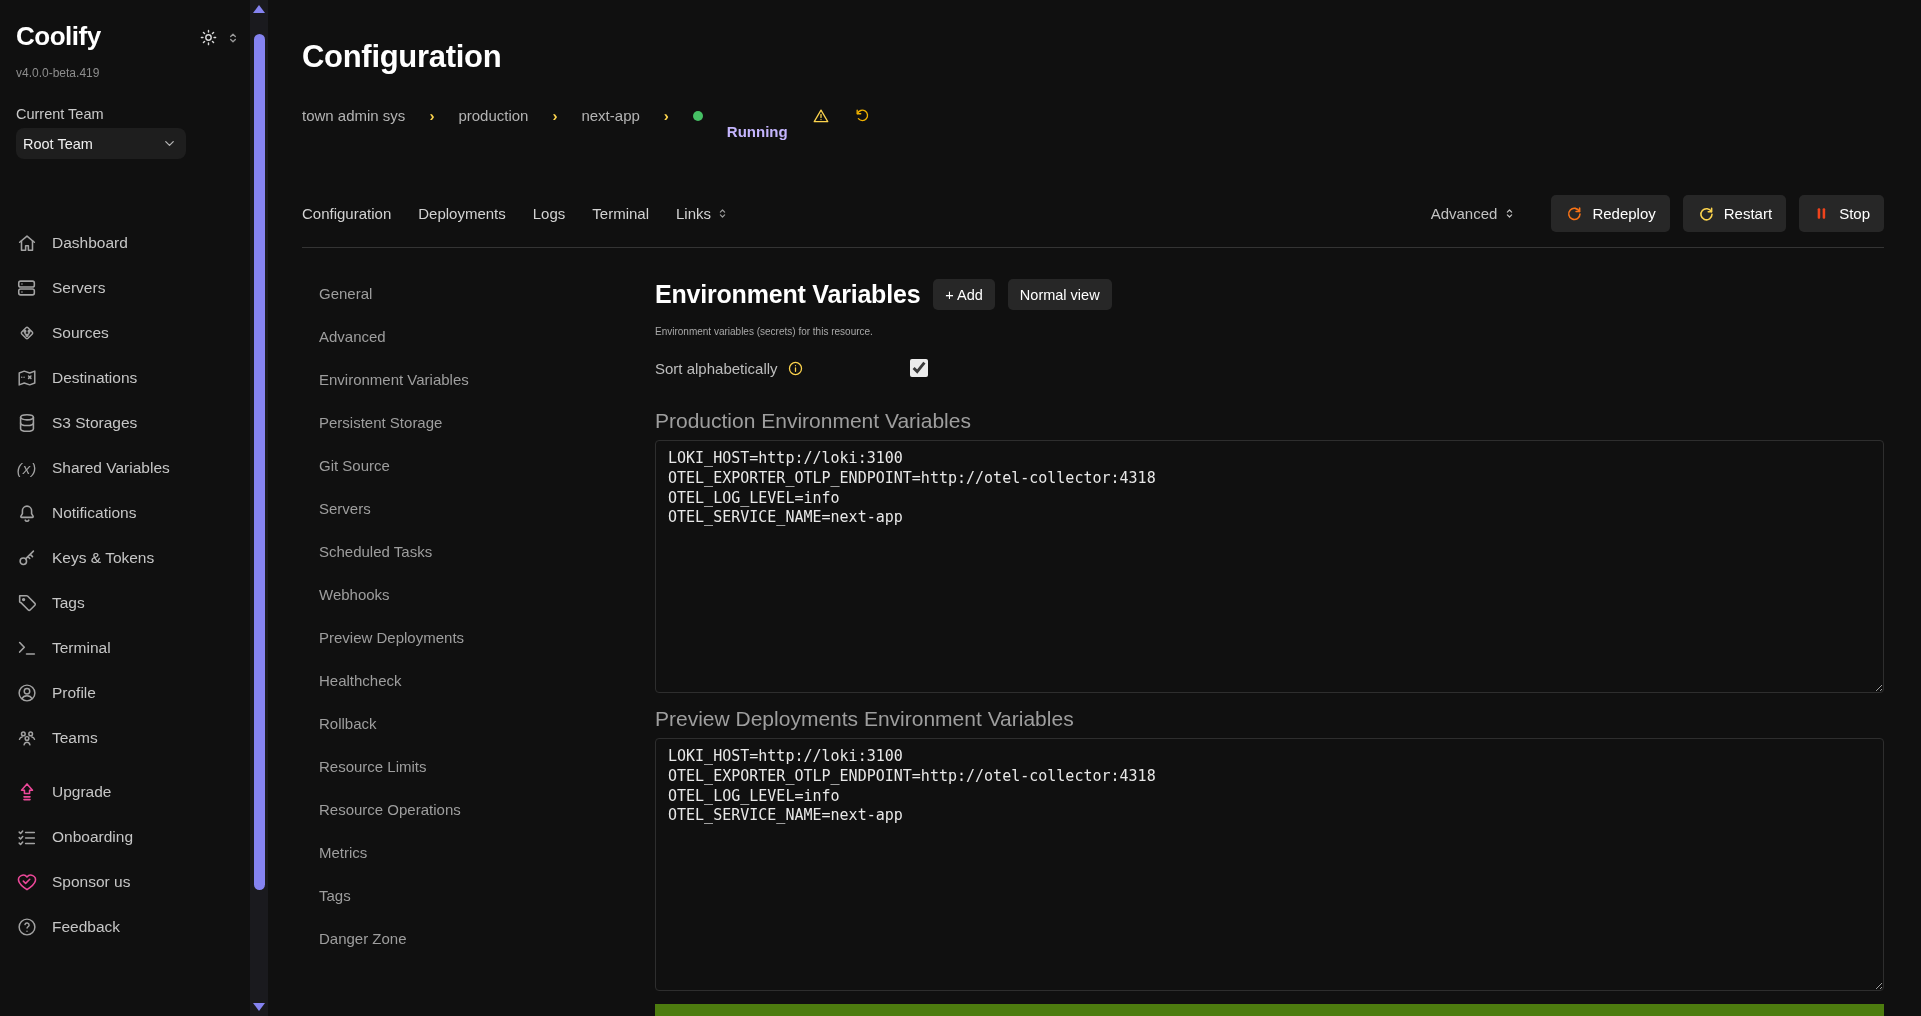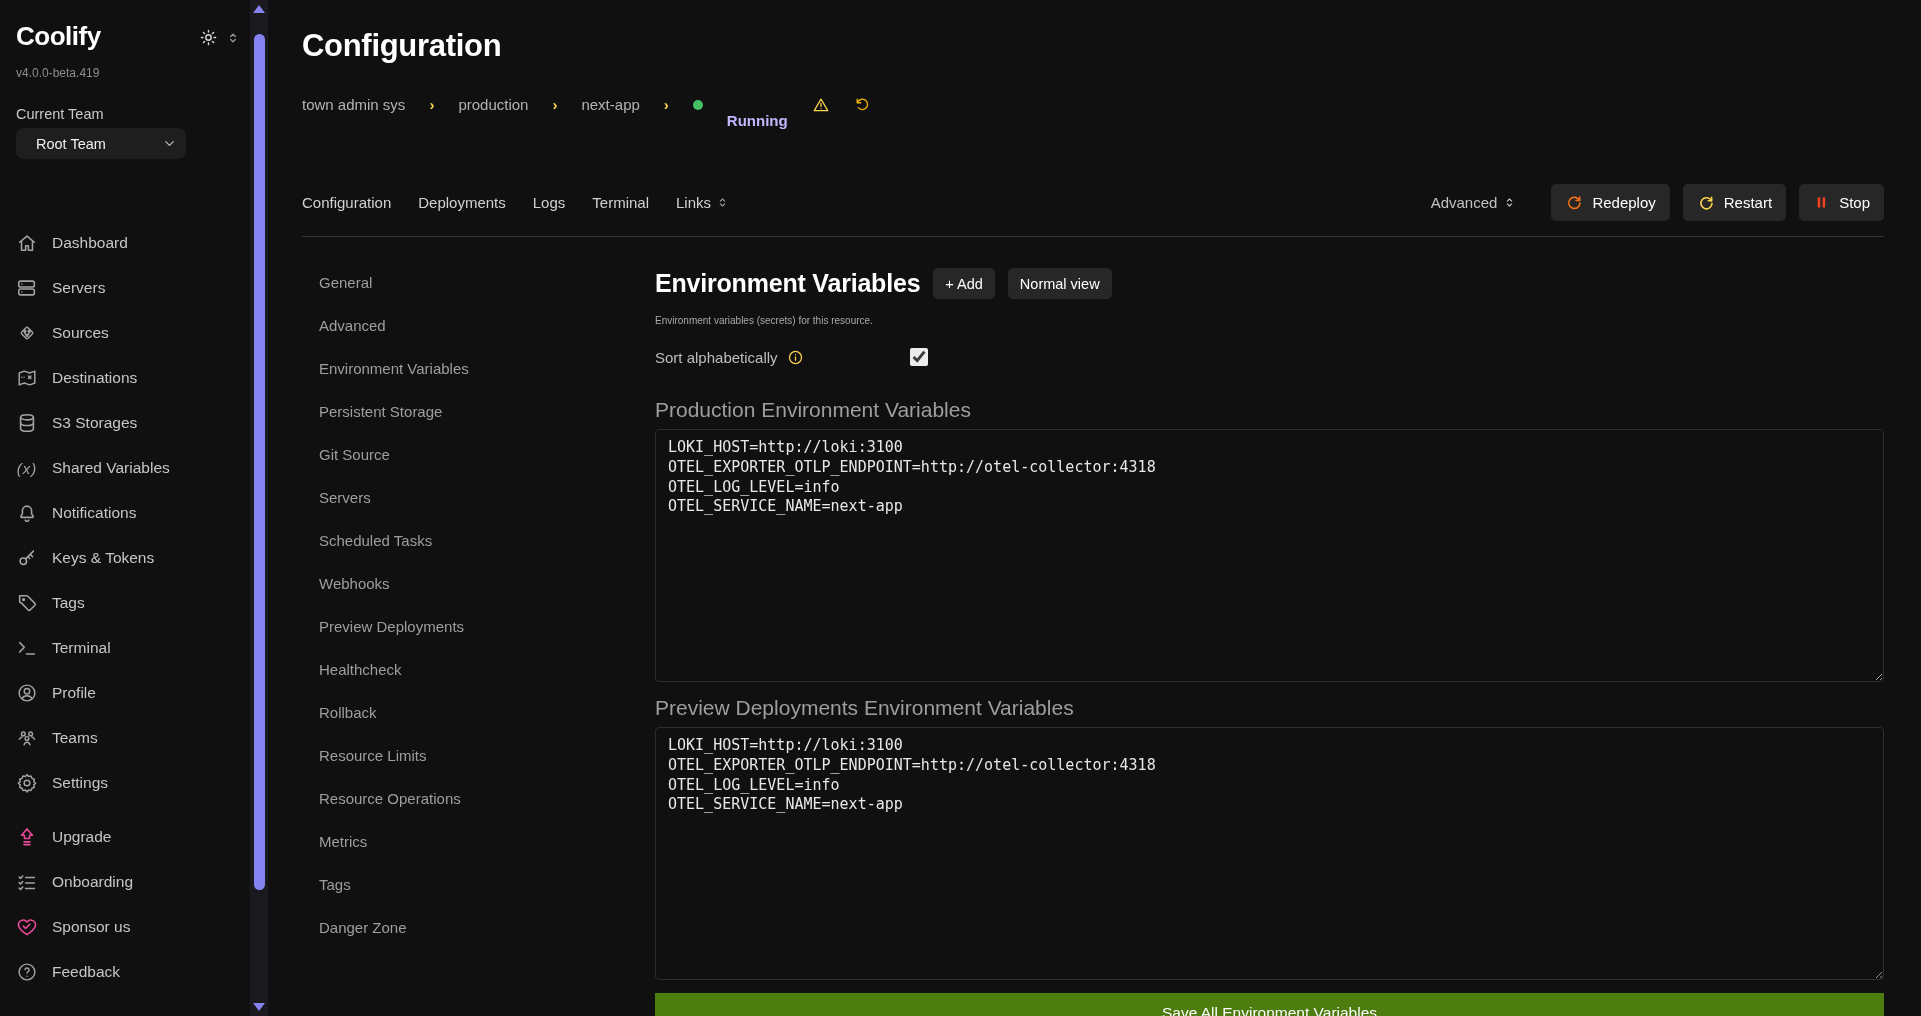--- a/index.html
+++ b/index.html
@@ -9,21 +9,21 @@
 
   
   .sidebar { position:absolute; left:0; top:0; width:250px; height:777px; background:#101010; }
   .brand-row { display:flex; align-items:flex-start; padding:20px 10px 0 16px; }
   .brand-name { font-size:26px; font-weight:700; color:#ffffff; letter-spacing:-0.5px; line-height:32px; }
   .brand-ver { font-size:12px; color:#8d8d8d; margin-top:14px; }
   .brand-icons { margin-left:auto; display:flex; align-items:center; gap:8px; padding-top:8px; color:#d8d8d8; }
   .brand-icons .dim { color:#9a9a9a; }
   .team-label { margin:26px 16px 6px; font-size:14.5px; color:#c9c9c9; }
   .team-select { margin:0 16px; width:170px; height:31px; background:#1e1e1e; border-radius:8px;
-    display:flex; align-items:center; justify-content:space-between; padding:0 9px 0 20px;
+    display:flex; align-items:center; justify-content:space-between; padding:0 9px 0 7px;
     color:#f0f0f0; font-size:14.5px; cursor:pointer; }
   .team-select .chev { color:#b5b5b5; }
   .nav { margin-top:64px; list-style:none; }
   .nav-item { display:flex; align-items:center; gap:14px; height:40px; padding-left:16px;
     margin-bottom:5px; color:#c6c6c6; font-size:15.5px; cursor:pointer; }
   .nav-item .ic { width:22px; height:22px; color:#a3a3a3; flex:none; display:flex; align-items:center; justify-content:center; }
   .nav-item.active { background:#1d1d1d; color:#fcd34d; }
   .nav-item.active .ic { color:#fcd34d; }
   .nav-item .pink { color:#ec4899 !important; }
   .gap-before { margin-top:14px; }
@@ -31,21 +31,21 @@
 
   
   .sb-track { position:absolute; left:250px; top:0; width:18px; height:1016px; background:#1a1a1e; }
   .sb-arrow-up { position:absolute; top:5px; left:3px; width:0; height:0;
     border-left:6px solid transparent; border-right:6px solid transparent; border-bottom:8px solid #8583f1; }
   .sb-thumb { position:absolute; top:34px; left:3.5px; width:11px; height:856px; background:#8583f1; border-radius:6px; }
   .sb-arrow-down { position:absolute; bottom:5px; left:3px; width:0; height:0;
     border-left:6px solid transparent; border-right:6px solid transparent; border-top:8px solid #8583f1; }
 
   
-  .main { position:absolute; left:268px; top:0; width:1653px; height:724px; padding:28px 37px 0 34px; }
+  .main { position:absolute; left:268px; top:0; width:1653px; height:724px; padding:39px 37px 0 34px; }
   .page-title { font-size:31px; font-weight:700; color:#ffffff; letter-spacing:-0.3px; }
   .breadcrumb { margin-top:16px; display:flex; align-items:center; gap:24px; font-size:15px; color:#b3b3b3; }
   .crumb-sep { color:#fcd34d; font-weight:700; font-size:15px; }
   .status-dot { width:10px; height:10px; border-radius:50%; background:#45c064; }
   .status-link { color:#c4b5fd; font-weight:700; cursor:pointer;margin-top:32px; }
   .crumb-ic { display:flex; align-items:center; }
 
   .tabrow { margin-top:55px; display:flex; align-items:center; height:37px; }
   .tabs { display:flex; align-items:center; gap:27px; font-size:15px; color:#d2d2d2; }
   .tab { cursor:pointer; display:flex; align-items:center; gap:5px; }
@@ -219,29 +219,20 @@
     <li class="nav-item">
       <span class="ic">
           <svg width="22" height="22" viewBox="0 0 24 24" fill="none" stroke="currentColor" stroke-width="1.6" stroke-linecap="round" stroke-linejoin="round">
             <circle cx="8" cy="7.5" r="2"></circle>
             <circle cx="16" cy="7.5" r="2"></circle>
             <circle cx="12" cy="12.5" r="2"></circle>
             <path d="M8.8 19.5c.5-1.9 1.7-2.9 3.2-2.9s2.7 1 3.2 2.9M3.8 13.5c.4-1.6 1.5-2.5 2.9-2.7M20.2 13.5c-.4-1.6-1.5-2.5-2.9-2.7"></path>
           </svg>
         </span>
       <span>Teams</span>
-    </li>
-    <li class="nav-item">
-      <span class="ic">
-          <svg width="22" height="22" viewBox="0 0 24 24" fill="none" stroke="currentColor" stroke-width="1.6" stroke-linecap="round" stroke-linejoin="round">
-            <circle cx="12" cy="12" r="3.1"></circle>
-            <path d="M12 2.8l1.7 2.1 2.7-.6 1 2.6 2.6 1-.6 2.7 2.1 1.7-2.1 1.7.6 2.7-2.6 1-1 2.6-2.7-.6-1.7 2.1-1.7-2.1-2.7.6-1-2.6-2.6-1 .6-2.7-2.1-1.7 2.1-1.7-.6-2.7 2.6-1 1-2.6 2.7.6z"></path>
-          </svg>
-        </span>
-      <span>Settings</span>
     </li>
     <li class="nav-item gap-before">
       <span class="ic pink">
           <svg width="22" height="22" viewBox="0 0 24 24" fill="none" stroke="currentColor" stroke-width="1.7" stroke-linecap="round" stroke-linejoin="round">
             <path d="M12 3.2 18 10h-3.2v3.6H9.2V10H6z"></path>
             <path d="M8.7 17.3h6.6M8.7 20.3h6.6"></path>
           </svg>
         </span>
       <span>Upgrade</span>
     </li>

